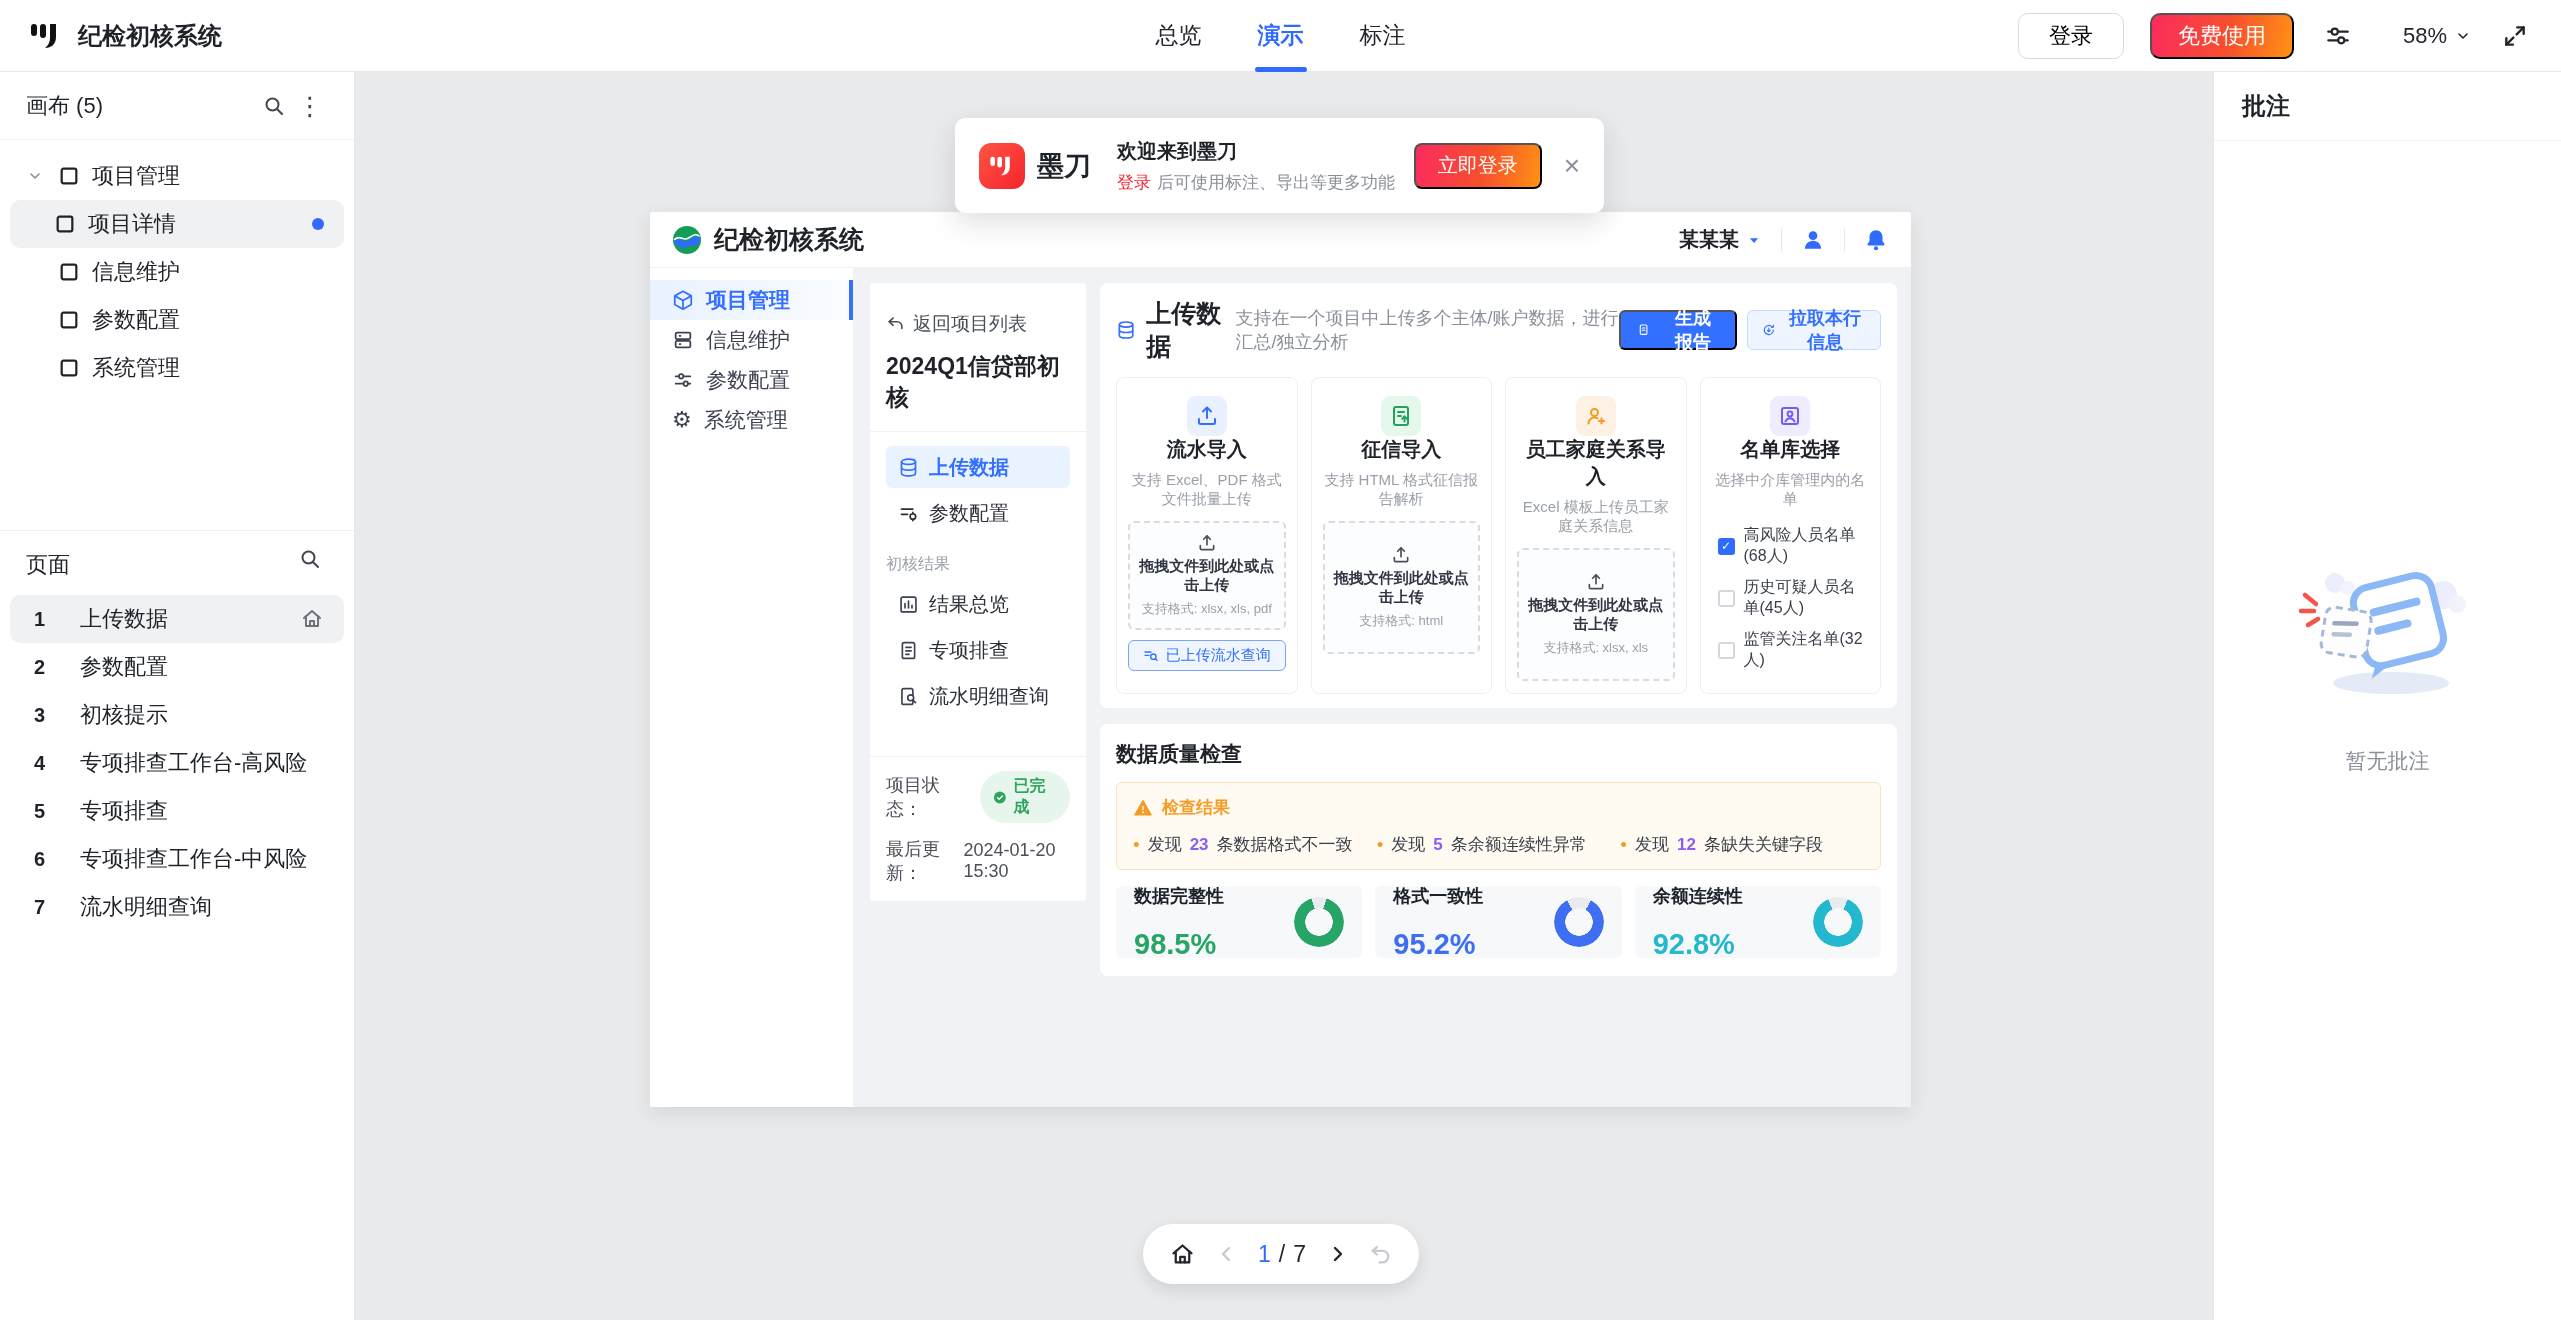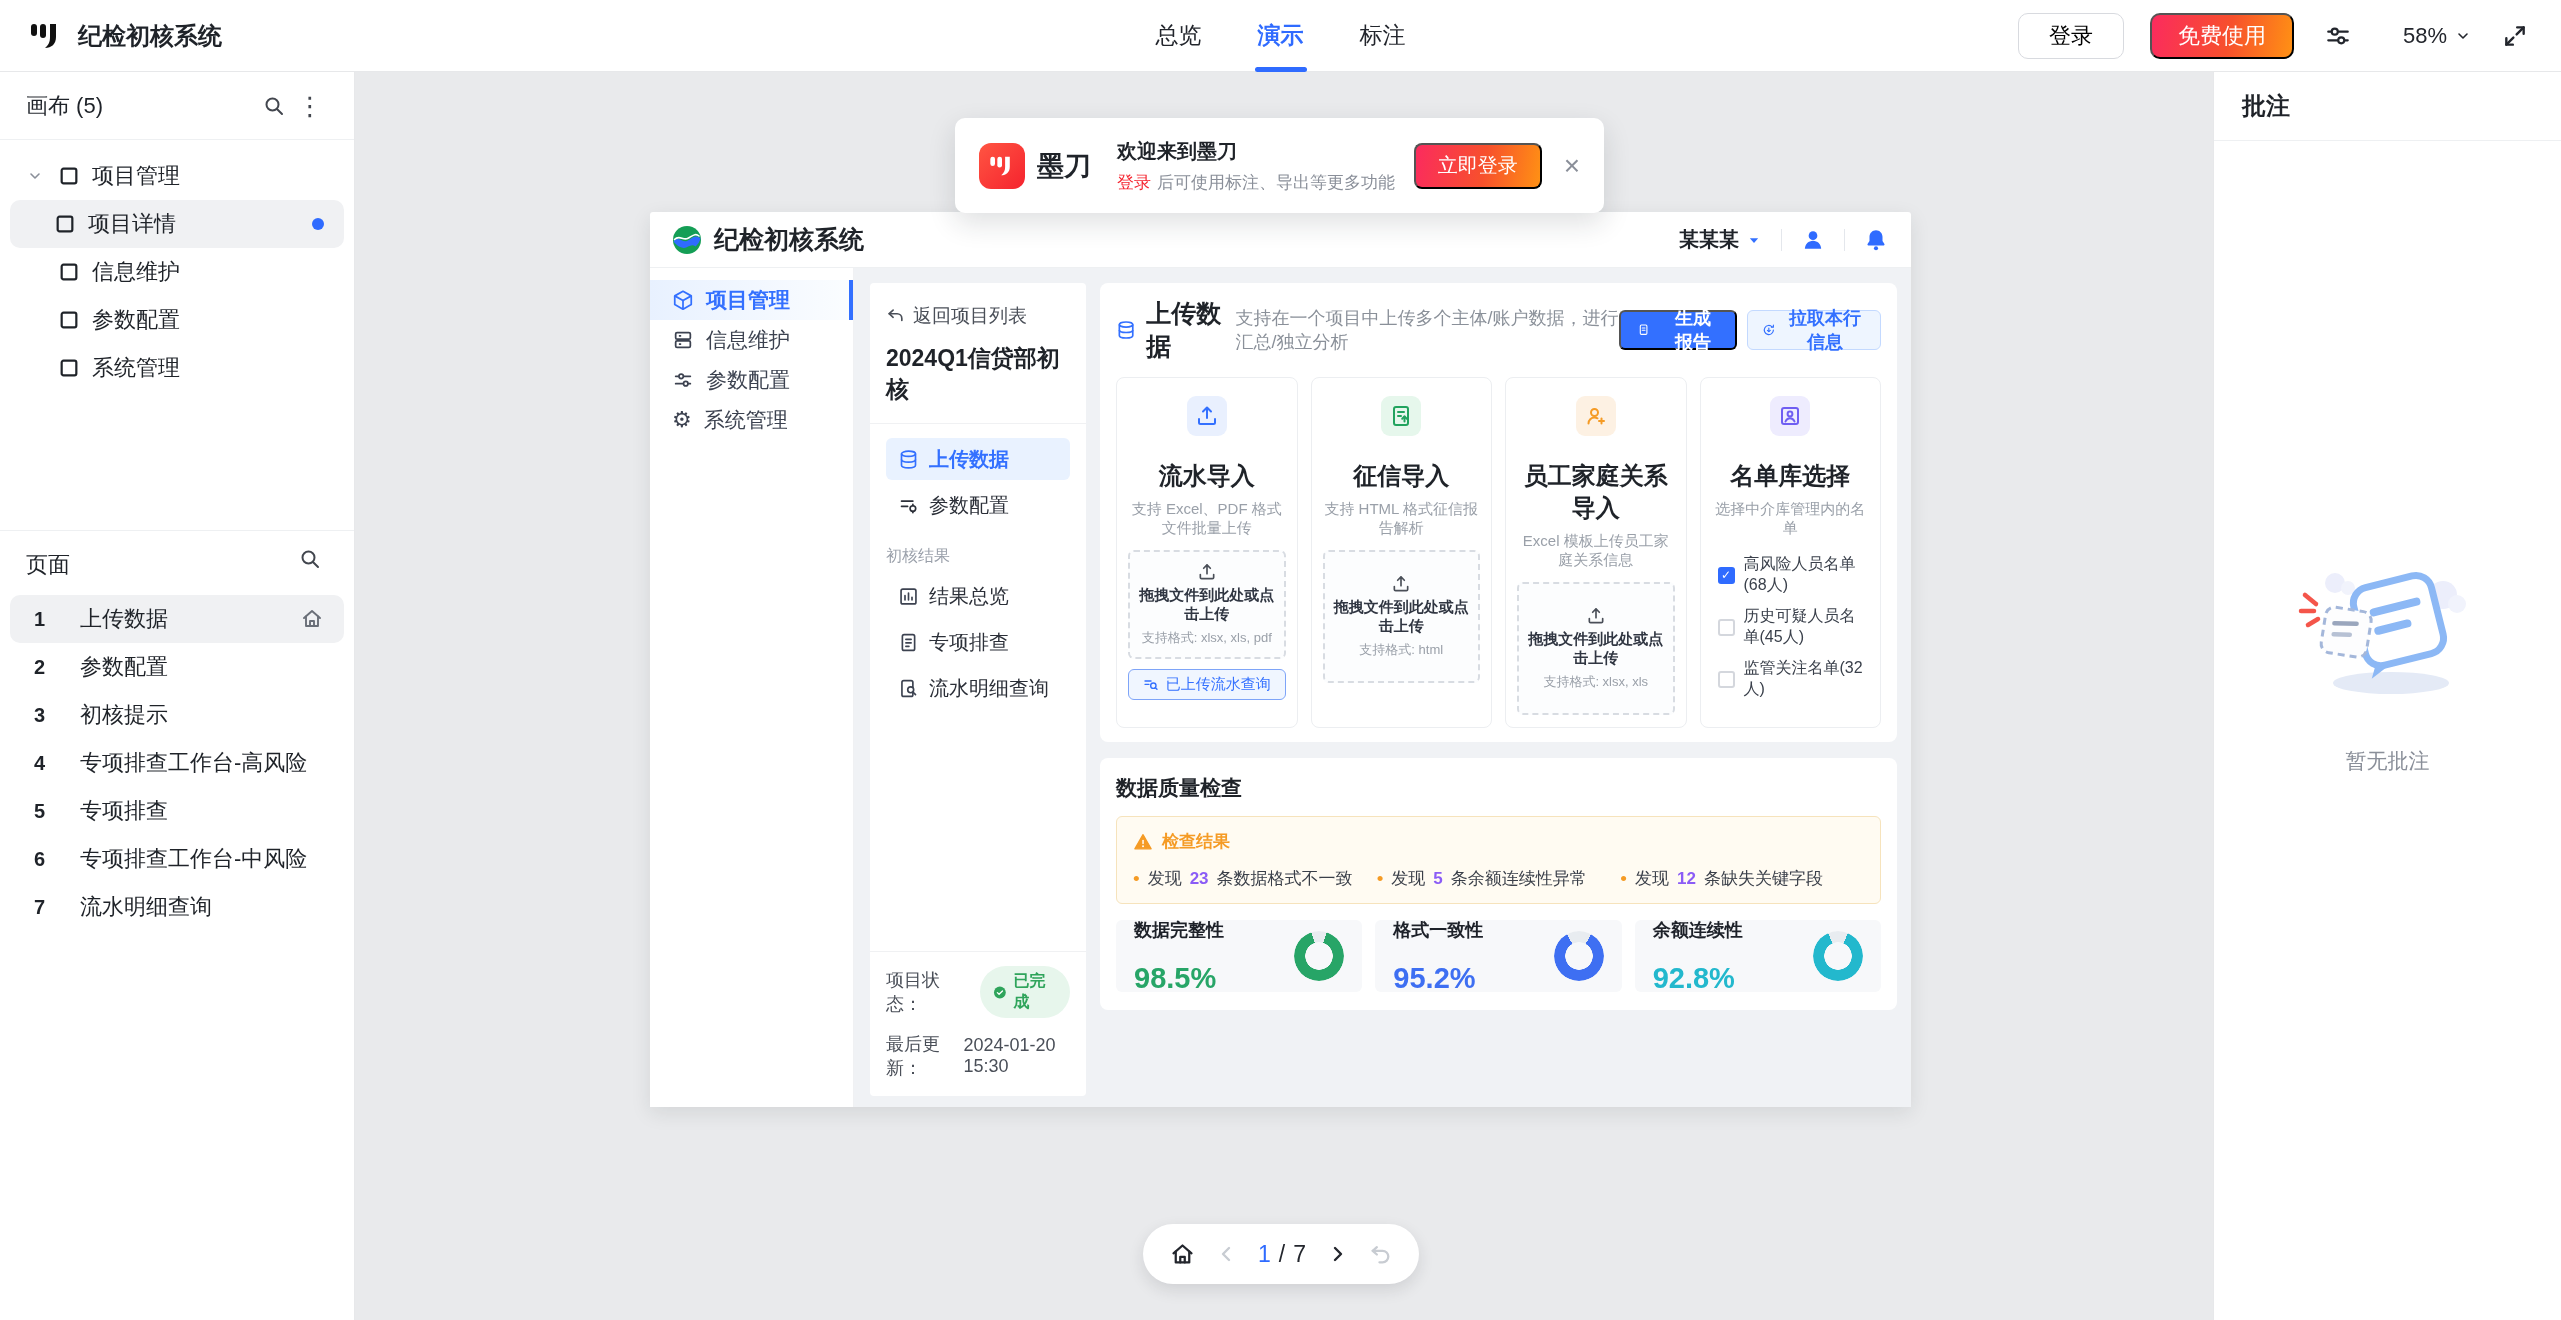--- a/index.html
+++ b/index.html
@@ -72,21 +72,21 @@
 .muser{display:flex;align-items:center;gap:6px;font-size:20px;font-weight:bold;cursor:pointer;}
 .vdiv{width:1px;height:22px;background:#e4e7ec;}
 .mbody{flex:1;display:flex;min-height:0;}
 .mnav{width:204px;background:#fff;border-right:1px solid #f0f1f3;padding-top:12px;flex:none;}
 .mnav-row{height:40px;display:flex;align-items:center;gap:12px;padding-left:22px;font-size:21px;color:#3c4250;position:relative;cursor:pointer;}
 .mnav-row.sel{background:linear-gradient(90deg,#e8f1ff,#fbfdff);color:#3370ff;font-weight:bold;}
 .mnav-row.sel::after{content:"";position:absolute;right:0;top:0;bottom:0;width:4px;background:#3370ff;}
 .mcontent{flex:1;background:#f0f2f5;position:relative;}
 
 
-.ppanel{position:absolute;left:16px;top:15px;width:216px;height:813px;background:#fff;border-radius:4px;padding:20px 16px 16px;display:flex;flex-direction:column;}
+.ppanel{position:absolute;left:16px;top:15px;width:216px;height:618px;background:#fff;border-radius:4px;padding:28px 16px 16px;display:flex;flex-direction:column;}
 .pback{display:flex;align-items:center;gap:8px;font-size:19px;color:#4a4f58;cursor:pointer;}
 .pproj{margin-top:14px;font-size:23px;font-weight:bold;}
 .pdiv{border-top:1px solid #f0f1f3;margin:18px -16px 14px;}
 .pmenu-row{height:42px;border-radius:6px;display:flex;align-items:center;gap:10px;padding-left:12px;font-size:20px;color:#2b2f38;cursor:pointer;margin-bottom:4px;}
 .pmenu-row.sel{background:#e9f2ff;color:#3370ff;font-weight:bold;}
 .psec{margin:16px 0 8px;font-size:16px;color:#9aa0aa;}
 .pspacer{flex:1;}
 .pstat-row{display:flex;align-items:center;gap:10px;font-size:18px;color:#4a4f58;margin-top:14px;}
 .pill-done{display:inline-flex;align-items:center;gap:6px;background:#e7f6ec;color:#2fa45b;font-size:16px;font-weight:bold;border-radius:999px;padding:5px 12px;}
 
@@ -99,21 +99,21 @@
 .uhead .sp{flex:1;}
 .btn-gen{height:40px;padding:0 16px;border-radius:6px;background:#3370ff;color:#fff;font-size:18px;font-weight:bold;display:flex;align-items:center;gap:16px;cursor:pointer;}
 .btn-pull{height:40px;padding:0 14px;margin-left:10px;border-radius:6px;background:#eef5ff;border:1px solid #c3d9ff;color:#3370ff;font-size:18px;font-weight:bold;display:flex;align-items:center;gap:8px;cursor:pointer;}
 .ucards{margin-top:14px;display:grid;grid-template-columns:repeat(4,1fr);gap:13px;}
 .ucard{border:1px solid #eceef1;border-radius:8px;padding:16px 11px 12px;text-align:center;background:#fff;min-height:208px;}
 .ibox{width:40px;height:40px;border-radius:9px;margin:2px auto 0;display:flex;align-items:center;justify-content:center;}
 .ibox.blue{background:#e9f0fe;color:#3370ff;}
 .ibox.green{background:#e6f7ec;color:#21a35e;}
 .ibox.orange{background:#fdf1e3;color:#f59b25;}
 .ibox.purple{background:#eeecfe;color:#6f5ef2;}
-.uc-title{margin-top:24px;font-size:24px;font-weight:bold;}
+.uc-title{margin-top:0;font-size:20px;font-weight:bold;}
 .uc-desc{margin-top:8px;font-size:15px;color:#9aa0a9;}
 .dropzone{margin-top:12px;border:2px dashed #d8dce2;border-radius:6px;background:#fcfdfe;padding:10px 6px;cursor:pointer;}
 .dz-tall{padding:22px 6px;}
 .dz-main{margin-top:4px;font-size:15px;font-weight:bold;color:#303642;}
 .dz-sub{margin-top:5px;font-size:13px;color:#9aa0a9;}
 .uc-action{margin-top:10px;height:31px;border:1px solid #7ea4f8;border-radius:6px;background:#f0f6ff;color:#3370ff;font-size:15px;display:flex;align-items:center;justify-content:center;gap:7px;cursor:pointer;}
 .opts{margin-top:16px;text-align:left;padding-left:6px;}
 .opt{display:flex;align-items:center;gap:9px;margin-bottom:10px;font-size:16px;color:#3a404b;cursor:pointer;}
 .cb{width:17px;height:17px;border-radius:3px;flex:none;display:flex;align-items:center;justify-content:center;}
 .cb.on{background:#2f6bff;color:#fff;font-size:12px;font-weight:bold;}

